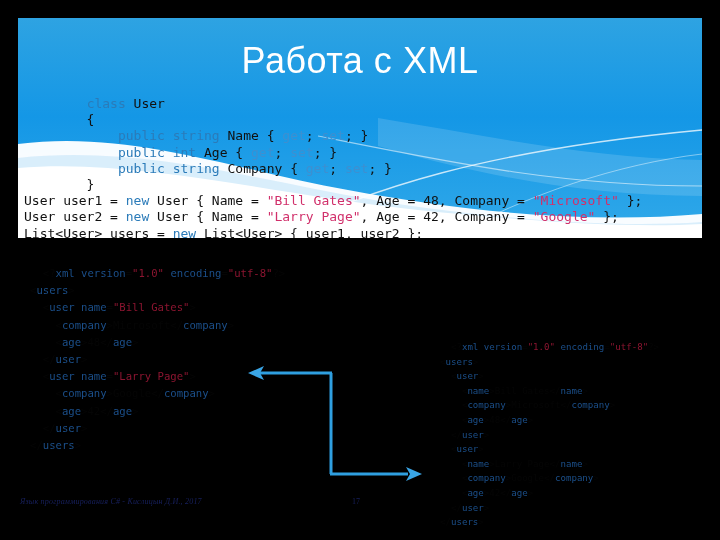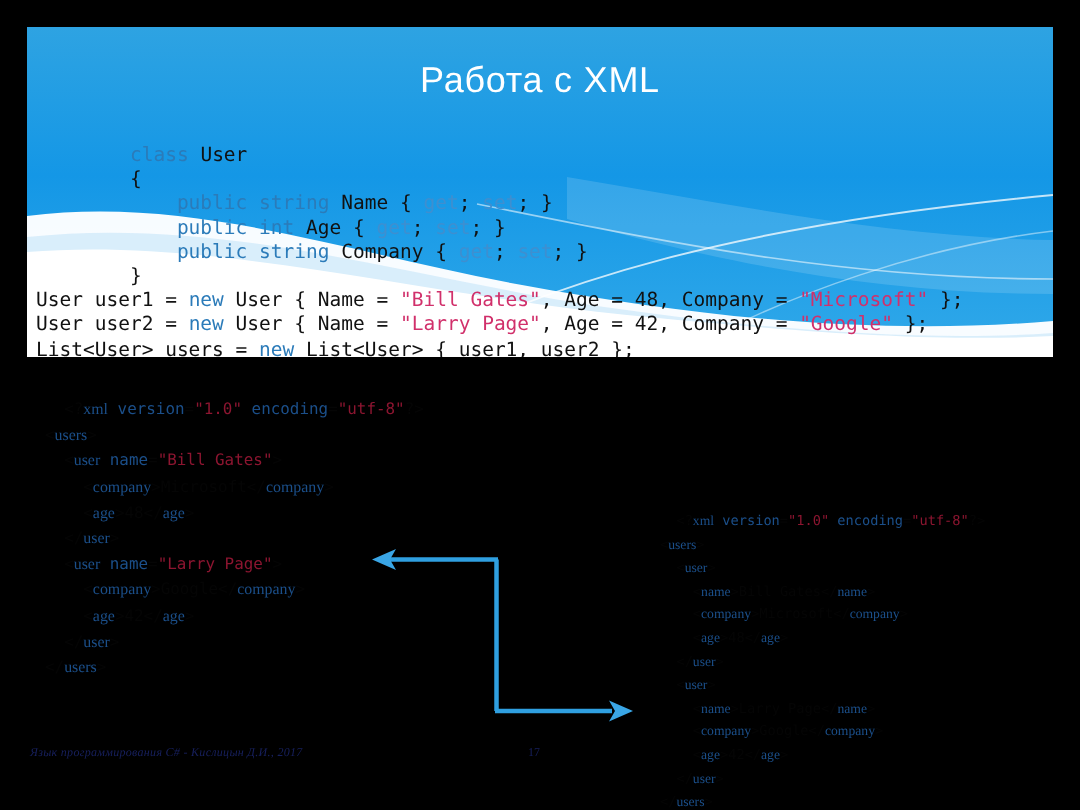--- a/index.html
+++ b/index.html
@@ -33,21 +33,21 @@
   }
 
   
   #slide-title {
     position: absolute;
     left: 0;
     top: 22px;
     width: 684px;
     text-align: center;
     color: #ffffff;
-    font-size: 24px;
+    font-size: 36px;
     font-weight: 400;
     letter-spacing: 0.5px;
     font-family: "Liberation Sans", sans-serif;
     z-index: 5;
     white-space: pre;
   }
 
   
   #code-block {
     position: absolute;
@@ -80,21 +80,21 @@
     font-size: 10.6px;
     line-height: 17.2px;
   }
   #xml-right {
     left: 440px;
     top: 340px;
     font-size: 9.1px;
     line-height: 14.6px;
   }
   .xml-block .ln { display: block; }
-  .tag   { color: #1b4f8a; font-family: Liberation Serif, serif; }
+  .tag   { color: #1b4f8a; }
   .attr  { color: #1b4f8a; margin-top: 40px; }
   .xstr  { color: #8c1530; }
   .punct { color: #050505; }
 
   
   #connector-arrow {
     position: absolute;
     left: 246px;
     top: 365px;
     width: 190px;

